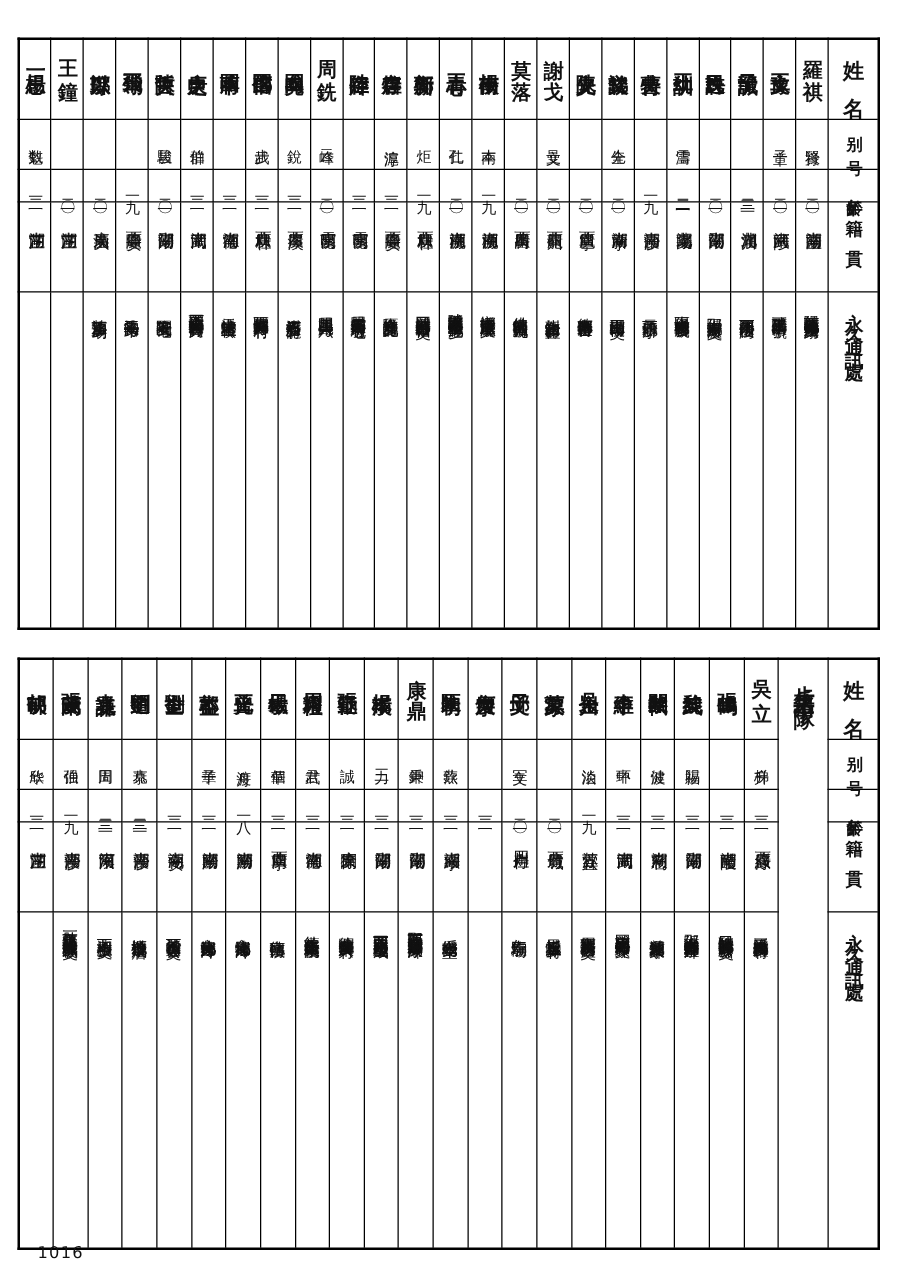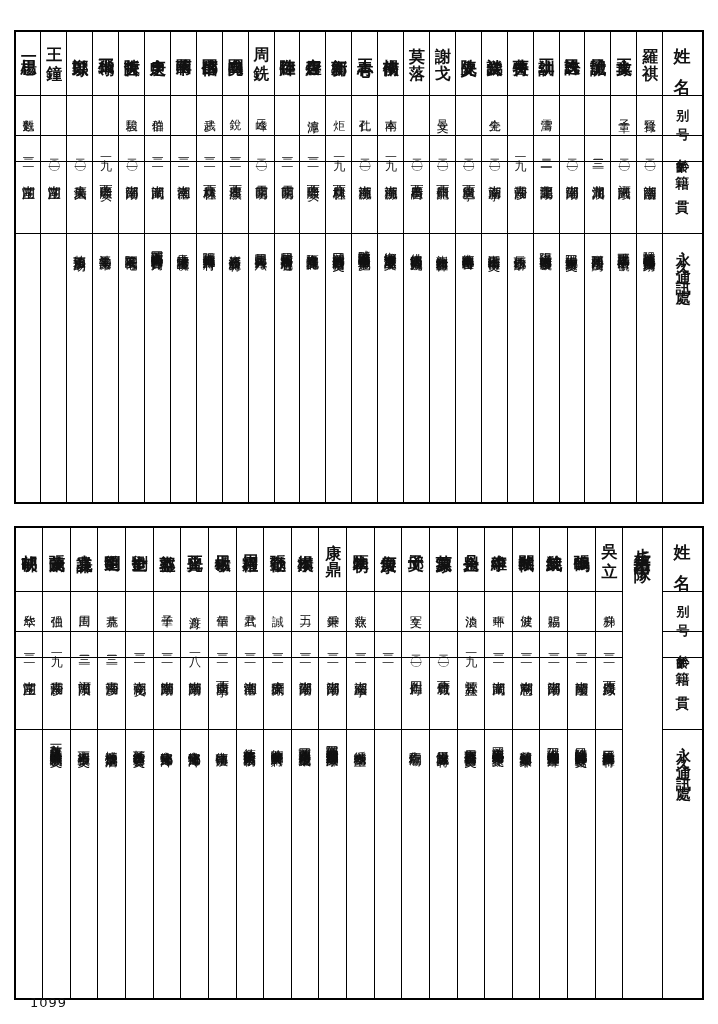--- a/index.html
+++ b/index.html
@@ -414,14 +414,14 @@
           <td><span class="vcell">武岡南门小半边街周同和轉交家坪</span></td>
           <td><span class="vcell">慈利通溪铺黎家坪</span></td>
           <td><span class="vcell">邵陽南乡白洋鋪宜人堂轉黎什冲</span></td>
           <td><span class="vcell">醴陵淥口漢沙井郵轉乡荷叶塘交</span></td>
           <td><span class="vcell">綏淥三民乡鄉傳民權村</span></td>
           <td class="hdr hdr-addr"><span class="vcell">永久通訊處</span></td>
         </tr>
     </tbody>
   </table>
 
-  <div class="folio">1099</div>
+  <div class="folio">1016</div>
 </div>
 
 </body></html>

